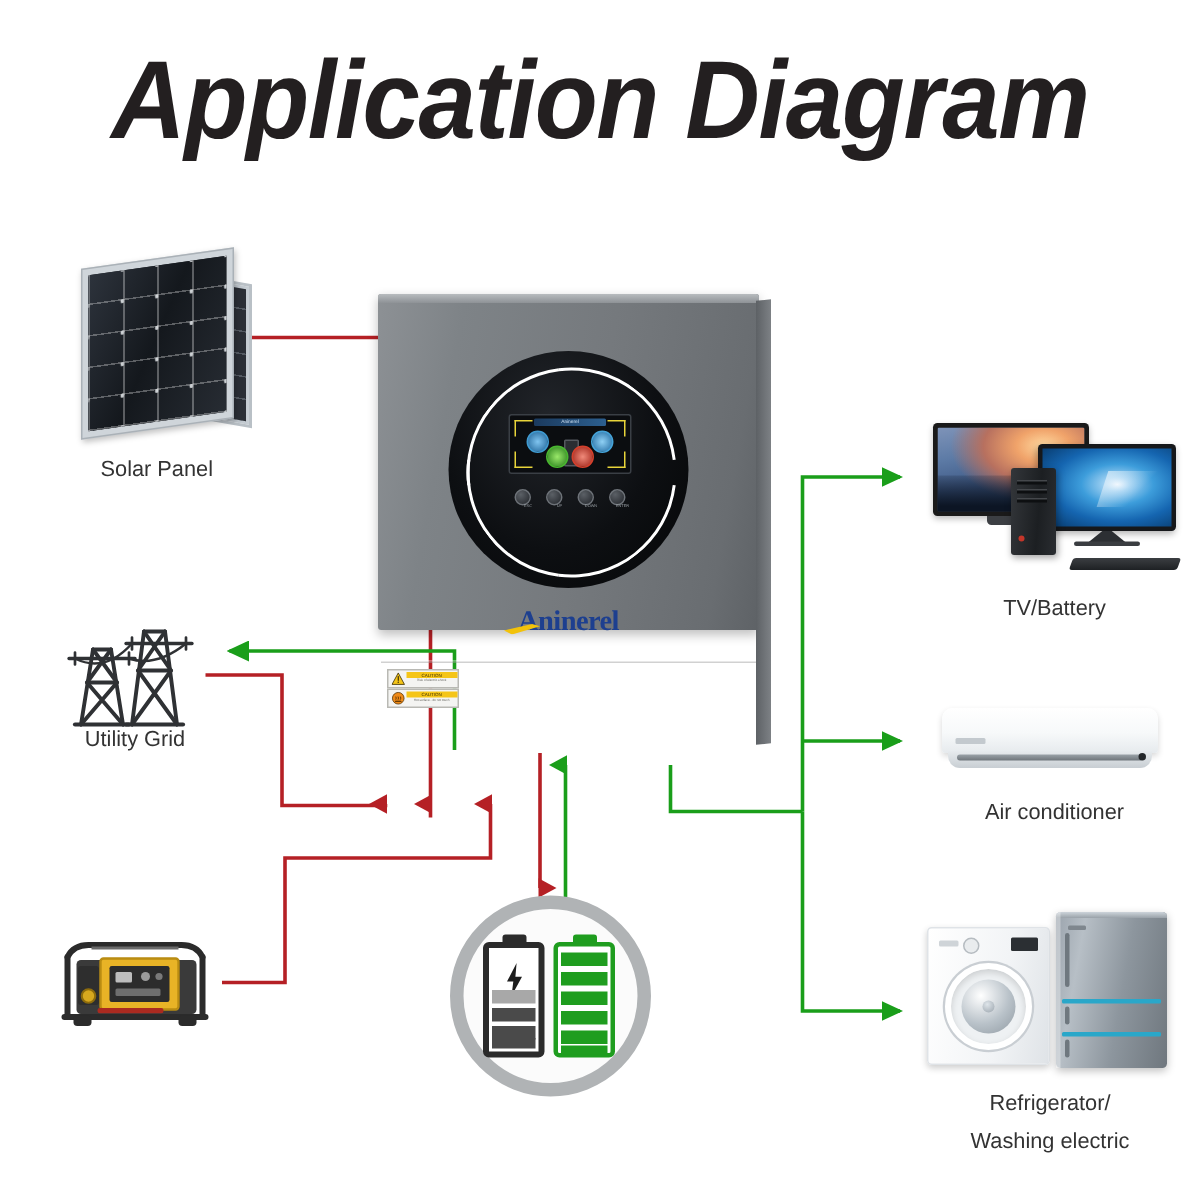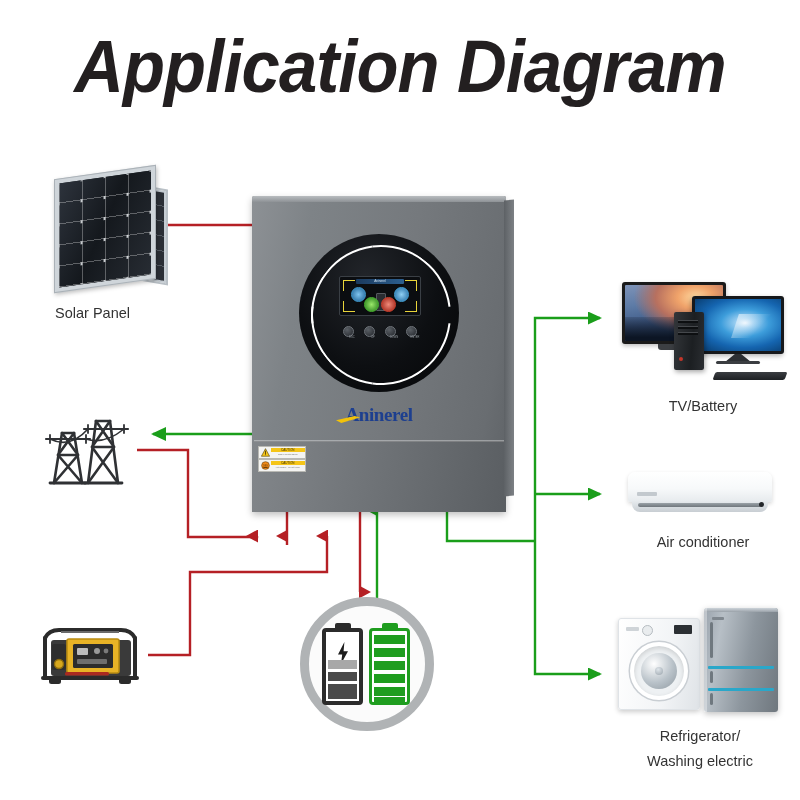--- a/index.html
+++ b/index.html
@@ -73,21 +73,21 @@
   }
 
   
   .tower{position:absolute;}
   .tower svg{display:block;}
 
   
   .gen{position:absolute;left:35px;top:620px;width:110px;height:72px;}
 
   
-  .inv{position:absolute;left:252px;top:196px;width:254px;height:316px;}
+  .inv{position:absolute;left:252px;top:196px;width:254px;height:224px;}
   .inv-body{
     position:absolute;inset:0;
     background:linear-gradient(100deg,#8d9195 0%,#7e8387 20%,#75797d 55%,#696d71 88%,#5e6266 100%);
     border-radius:2px;
     box-shadow:0 3px 7px rgba(0,0,0,.25);
   }
   .inv-top{
     position:absolute;left:0;top:0;width:100%;height:6px;
     background:linear-gradient(180deg,#b8bcbf,#8e9296);
     border-radius:2px 2px 0 0;
@@ -415,21 +415,21 @@
   </svg>
 
   <div class="solar">
     <div class="sp-back">
       <div class="sp-back-in"></div>
     </div>
     <div class="sp-front">
       <div class="sp-front-in"></div>
     </div>
   </div>
-  <div class="cap" style="left:0px;top:305px;width:185px;">Solar Panel</div>
+  <div class="cap" style="left:0px;top:305px;width:185px;padding-left:12px;">Solar Panel</div>
 
   <div class="tower" style="left:44px;top:415px;">
     <svg width="92" height="72" viewBox="0 0 92 72">
       <g stroke="#2f3134" stroke-width="2.6" fill="none" stroke-linecap="round">
 
         <path d="M18 18 L10 68 M30 18 L38 68"></path>
         <path d="M18 18 L30 18"></path>
         <path d="M14 40 L34 40"></path>
         <path d="M18 18 L34 40 M30 18 L14 40 M14 40 L38 68 M34 40 L10 68"></path>
         <path d="M6 68 L42 68" stroke-width="2.8"></path>
@@ -444,20 +444,21 @@
         <path d="M40 68 L78 68" stroke-width="2.8"></path>
 
         <path d="M40 14 L84 14" stroke-width="2.2"></path>
         <path d="M44 10 L44 18 M80 10 L80 18" stroke-width="1.8"></path>
 
         <path d="M6 24 Q26 34 44 14" stroke-width="1.6"></path>
         <path d="M42 24 Q60 30 80 14" stroke-width="1.6"></path>
       </g>
     </svg>
   </div>
+  <div class="cap" style="left:0px;top:485px;width:180px;">Utility Grid</div>
 
   <div class="gen">
     <svg width="110" height="72" viewBox="0 0 110 72">
 
       <g stroke="#2b2b2b" stroke-width="4" fill="none" stroke-linecap="round" stroke-linejoin="round">
         <path d="M10 18 L10 56 M100 18 L100 56"></path>
         <path d="M10 18 Q14 10 24 10 L86 10 Q96 10 100 18"></path>
         <path d="M8 58 L102 58"></path>
       </g>
 

